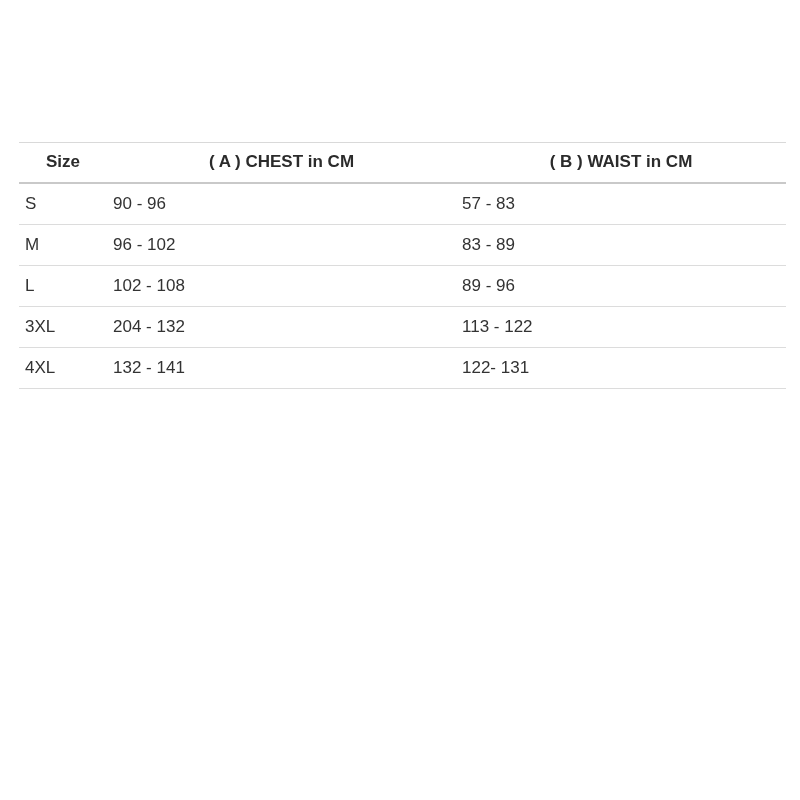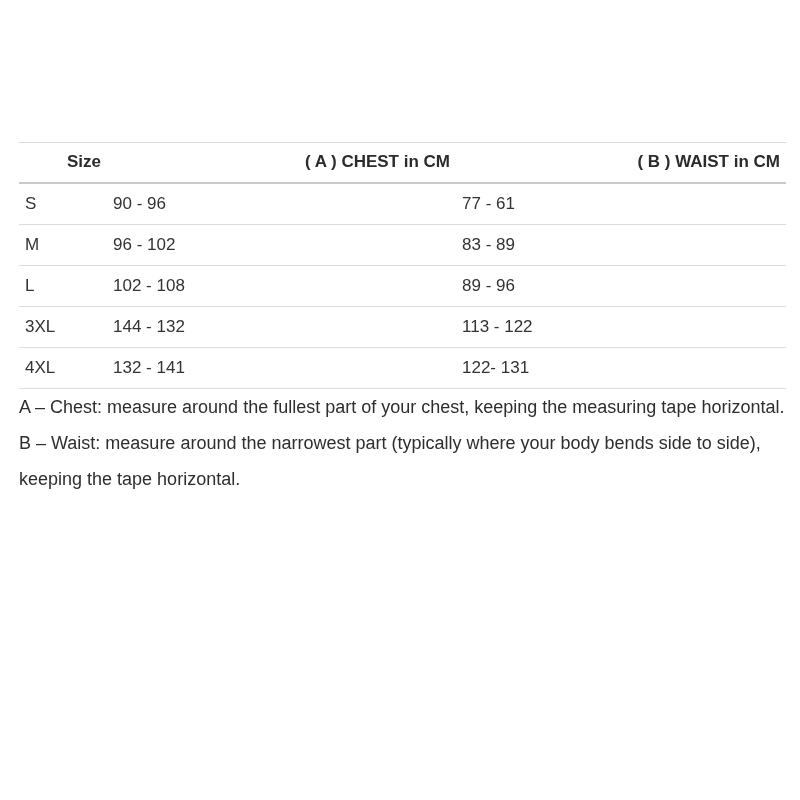--- a/index.html
+++ b/index.html
@@ -21,21 +21,21 @@
 
   
   table.size-chart {
     border-collapse: collapse;
     width: 100%;
     font-size: 17px;
     color: #333333;
     border-top: 1px solid #d9d9d9;
   }
   table.size-chart th {
-    text-align: right;
+    text-align: center;
     font-weight: 700;
     color: #2b2b2b;
     padding: 9px 6px 10px 6px;
     border-bottom: 2px solid #c9c9c9;
     white-space: nowrap;
   }
   table.size-chart td {
     padding: 10px 6px;
     border-bottom: 1px solid #dcdcdc;
     white-space: nowrap;
@@ -75,44 +75,40 @@
       <tr>
         <th>Size</th>
         <th>( A ) CHEST in CM</th>
         <th>( B ) WAIST in CM</th>
       </tr>
     </thead>
     <tbody>
       <tr>
         <td>S</td>
         <td>90 - 96</td>
-        <td>77 - 61</td>
+        <td>57 - 83</td>
       </tr>
       <tr>
         <td>M</td>
         <td>96 - 102</td>
         <td>83 - 89</td>
       </tr>
       <tr>
         <td>L</td>
         <td>102 - 108</td>
         <td>89 - 96</td>
       </tr>
       <tr>
         <td>3XL</td>
-        <td>144 - 132</td>
+        <td>204 - 132</td>
         <td>113 - 122</td>
       </tr>
       <tr>
         <td>4XL</td>
         <td>132 - 141</td>
         <td>122- 131</td>
       </tr>
     </tbody>
   </table>
 
 
-  <div class="measure-text">
-    <p>A – Chest: measure around the fullest part of your chest, keeping the measuring tape horizontal.</p>
-    <p>B – Waist: measure around the narrowest part (typically where your body bends side to side), keeping the tape horizontal.</p>
-  </div>
 
 </div>
 
 </body></html>

